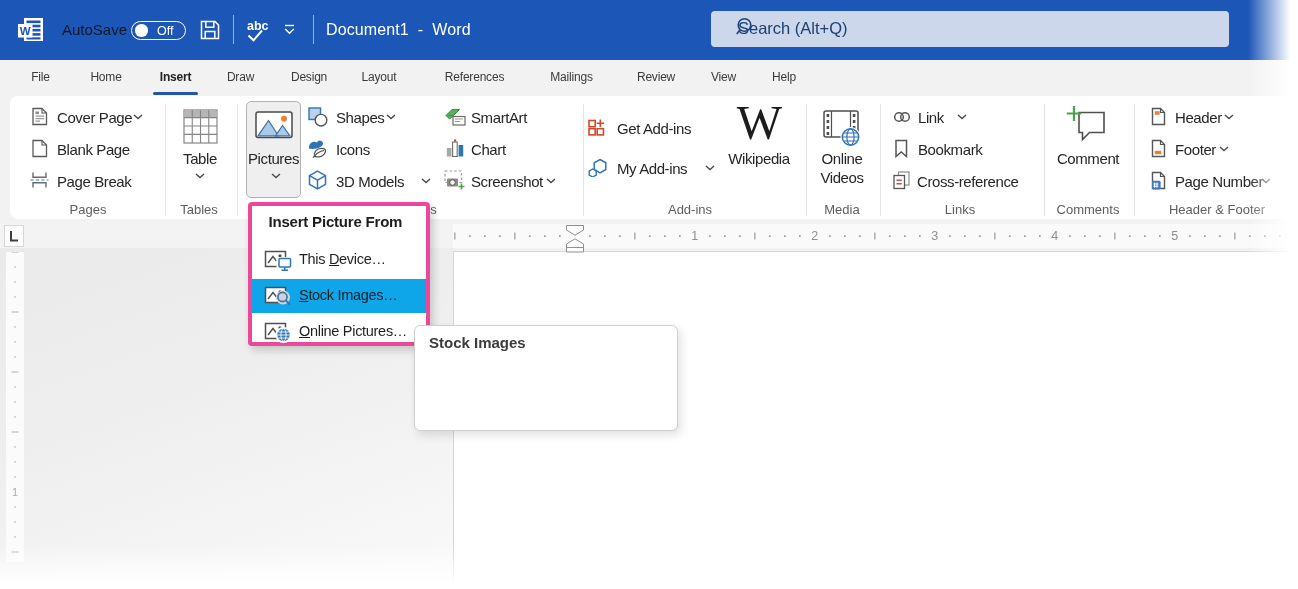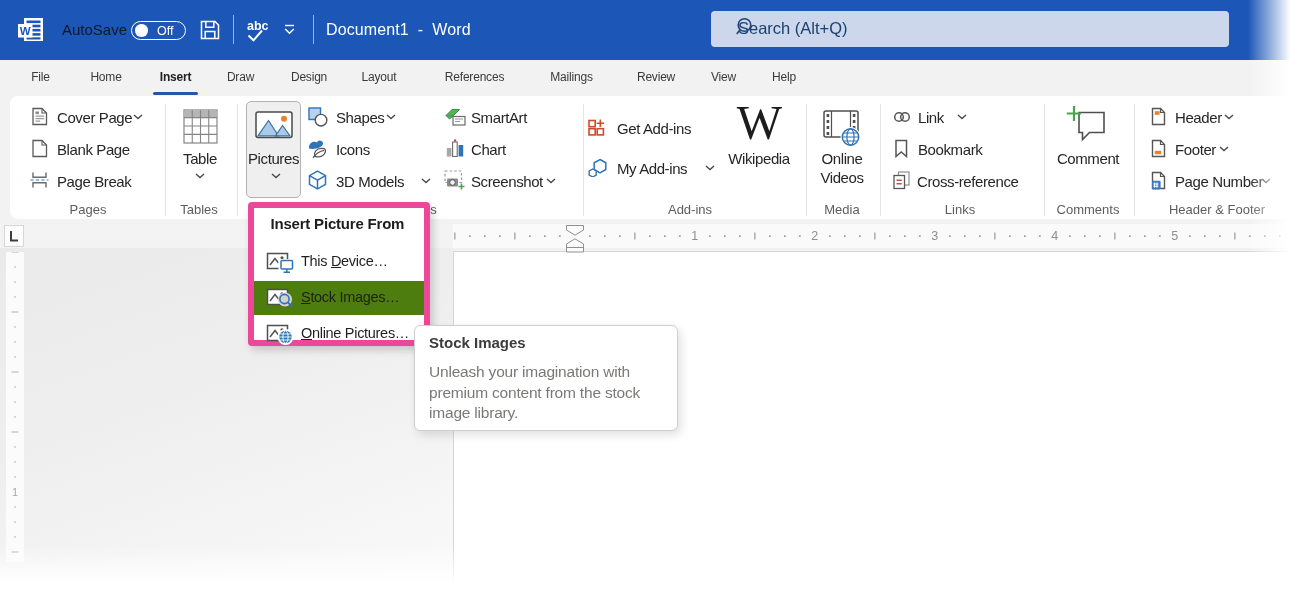--- a/index.html
+++ b/index.html
@@ -33,25 +33,25 @@
   #picbtn { left:246px; top:101px; width:55px; height:97px; background:#efefef; border:1px solid #b2b2b2; border-radius:5px; }
   
   #rulerstrip { left:0; top:224px; width:1298px; height:24px; background:#f3f3f3; }
   #rulerwhite { left:453px; top:224px; width:845px; height:24px; background:#fafafa; }
   
   #docarea { left:0; top:248px; width:1298px; height:341px; background:#f1f1f1; }
   #docgrey { left:0px; top:248px; width:453px; height:341px; background:linear-gradient(160deg,#eaeaea 0%,#eeeeee 40%,#f4f4f4 72%,#fafafa 100%); }
   #vruler { left:6px; top:252px; width:18px; height:310px; background:#fbfbfb; }
   #page { left:453px; top:251px; width:845px; height:338px; background:#fff; border-top:1px solid #d6d6d6; border-left:1px solid #d6d6d6; }
   
-  #menu { left:247.5px; top:202px; width:182.5px; height:144px; background:#fff; border:6px solid #ec4899; border-radius:4px; box-shadow:3px 4px 8px rgba(0,0,0,.18); }
+  #menu { left:247.5px; top:202px; width:182.5px; height:144px; background:#fff; border:4px solid #ec4899; border-radius:4px; box-shadow:3px 4px 8px rgba(0,0,0,.18); }
   #menuhead { position:absolute; left:17px; top:7px; font-size:15px; font-weight:bold; color:#1d1d1d; letter-spacing:-.2px; white-space:nowrap; }
   .mitem { position:absolute; left:0; width:100%; height:34px; }
   .mitem .mtext { position:absolute; left:47.5px; top:8px; font-size:14.5px; color:#1f1f1f; letter-spacing:-.3px; white-space:nowrap; }
-  .mitem.hl { background:#4d7c0f; }
+  .mitem.hl { background:#0ea5e9; }
   .micon { position:absolute; left:12px; top:4px; }
   
   #tooltip { left:414px; top:325px; width:264px; height:106px; background:#fff; border:1px solid #cecece; border-radius:6px; box-shadow:3px 4px 10px rgba(0,0,0,.12); }
   #tt-title { position:absolute; left:14px; top:8px; font-size:15px; font-weight:bold; color:#3c3c3c; }
   #tt-body { position:absolute; left:14px; top:36px; font-size:15.5px; color:#7b7977; line-height:20.5px; letter-spacing:-.2px; }
   
   #fadeR { left:1248px; top:0; width:50px; height:589px; background:linear-gradient(to right, rgba(255,255,255,0) 0%, #fff 85%); }
   #fadeB { left:0; top:545px; width:1298px; height:44px; background:linear-gradient(to bottom, rgba(255,255,255,0) 0%, #fff 88%); }
   .chev { position:absolute; }
 </style>
@@ -167,21 +167,20 @@
         <circle cx="19.5" cy="16" r="6.2" fill="#2e75b6"></circle>
         <ellipse cx="19.5" cy="16" rx="2.6" ry="6.2" fill="none" stroke="#fff" stroke-width="0.9"></ellipse>
         <path d="M13.3 16 H25.7 M14.2 13 H24.8 M14.2 19 H24.8" stroke="#fff" stroke-width="0.9" fill="none"></path>
       </svg>
       <div class="mtext"><u>O</u>nline Pictures…</div>
     </div>
   </div>
 
   <div class="abs" id="tooltip">
     <div id="tt-title">Stock Images</div>
-    <div id="tt-body">Unleash your imagination with<br>premium content from the stock<br>image library.</div>
   </div>
 
   <svg class="abs" style="left:453px;top:224px;" width="845" height="24">
     <rect x="1.3" y="8.5" width="1.1" height="7" fill="#8f8f8f"></rect>
     <rect x="16.0" y="11.3" width="1.7" height="1.7" fill="#9b9b9b"></rect>
     <rect x="31.0" y="11.3" width="1.7" height="1.7" fill="#9b9b9b"></rect>
     <rect x="46.0" y="11.3" width="1.7" height="1.7" fill="#9b9b9b"></rect>
     <rect x="61.3" y="8.5" width="1.1" height="7" fill="#8f8f8f"></rect>
     <rect x="76.0" y="11.3" width="1.7" height="1.7" fill="#9b9b9b"></rect>
     <rect x="91.0" y="11.3" width="1.7" height="1.7" fill="#9b9b9b"></rect>

